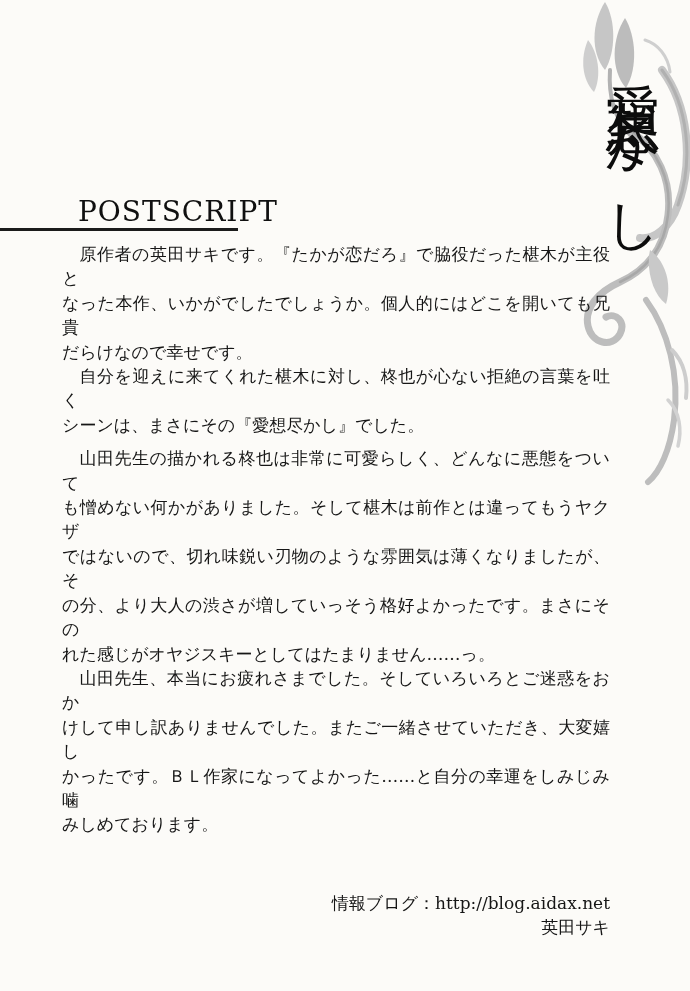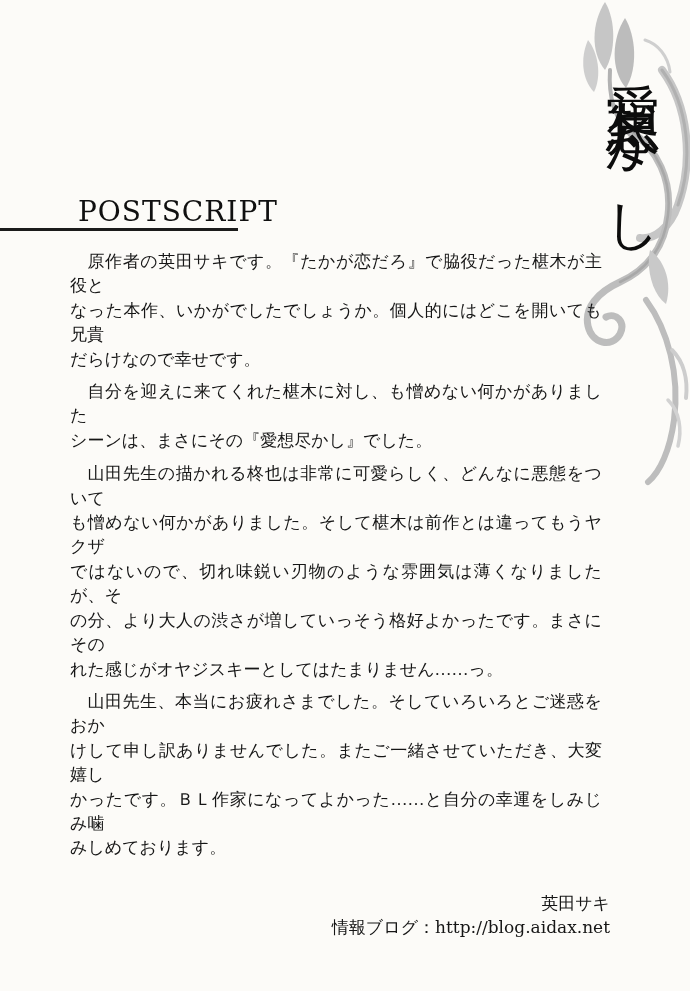--- a/index.html
+++ b/index.html
@@ -38,24 +38,23 @@
   .heading-rule{
     margin-top:1px;height:3px;width:238px;background:#1b1b1b;
   }
   
   .body-text{
     position:absolute;left:62px;top:242px;width:548px;z-index:1;
     font-size:17px;line-height:24.4px;
     color:#161616;
   }
   .para{
-    margin:8px;
+    margin:0;
     white-space:pre-line;
     text-align:justify;
-    font-family:Liberation Serif, serif;
   }
   .group{margin:0 0 9px 0;}
   .group:last-child{margin-bottom:0;}
   
   .signature{
     position:absolute;left:62px;top:891px;width:548px;z-index:1;
     text-align:right;
     font-size:17px;line-height:24px;color:#161616;
   }
 </style>
@@ -92,35 +91,35 @@
   <div class="heading-block">
     <div class="heading-text">POSTSCRIPT</div>
     <div class="heading-rule"></div>
   </div>
 
   <div class="body-text">
     <div class="group">
       <p class="para">　原作者の英田サキです。『たかが恋だろ』で脇役だった椹木が主役と
 なった本作、いかがでしたでしょうか。個人的にはどこを開いても兄貴
 だらけなので幸せです。</p>
-      <p class="para">　自分を迎えに来てくれた椹木に対し、も憎めない何かがありました
+      <p class="para">　自分を迎えに来てくれた椹木に対し、柊也が心ない拒絶の言葉を吐く
 シーンは、まさにその『愛想尽かし』でした。</p>
     </div>
     <div class="group">
       <p class="para">　山田先生の描かれる柊也は非常に可愛らしく、どんなに悪態をついて
 も憎めない何かがありました。そして椹木は前作とは違ってもうヤクザ
 ではないので、切れ味鋭い刃物のような雰囲気は薄くなりましたが、そ
 の分、より大人の渋さが増していっそう格好よかったです。まさにその
 れた感じがオヤジスキーとしてはたまりません……っ。</p>
       <p class="para">　山田先生、本当にお疲れさまでした。そしていろいろとご迷惑をおか
 けして申し訳ありませんでした。またご一緒させていただき、大変嬉し
 かったです。ＢＬ作家になってよかった……と自分の幸運をしみじみ噛
 みしめております。</p>
     </div>
 
   </div>
 
   <div class="signature">
+    <div>情報ブログ：http://blog.aidax.net</div>
     <div>英田サキ</div>
-    <div>情報ブログ：http://blog.aidax.net</div>
   </div>
 
 </div>
 
 </body></html>

